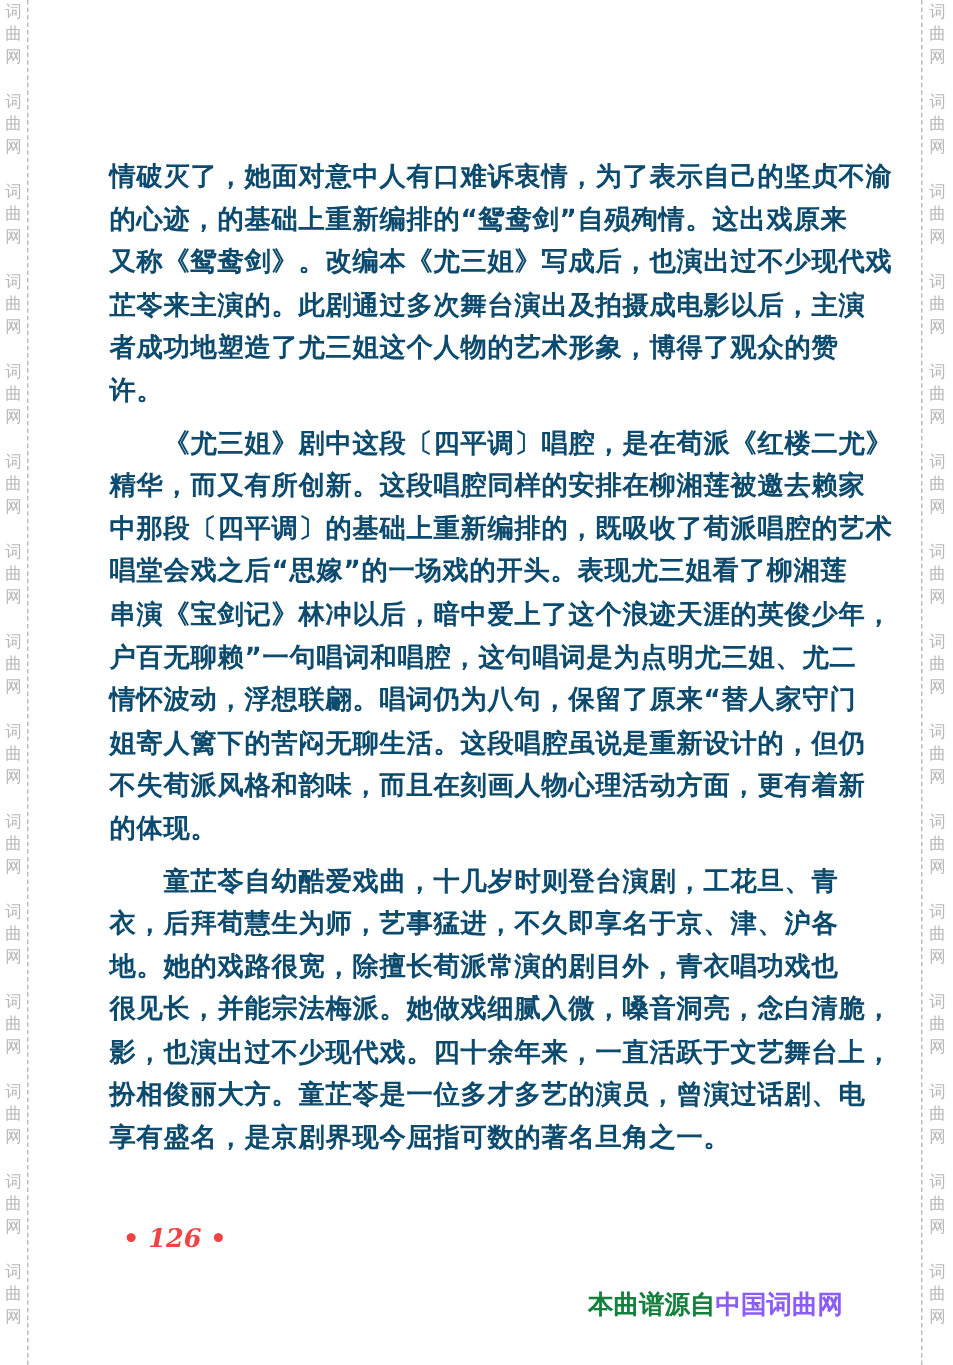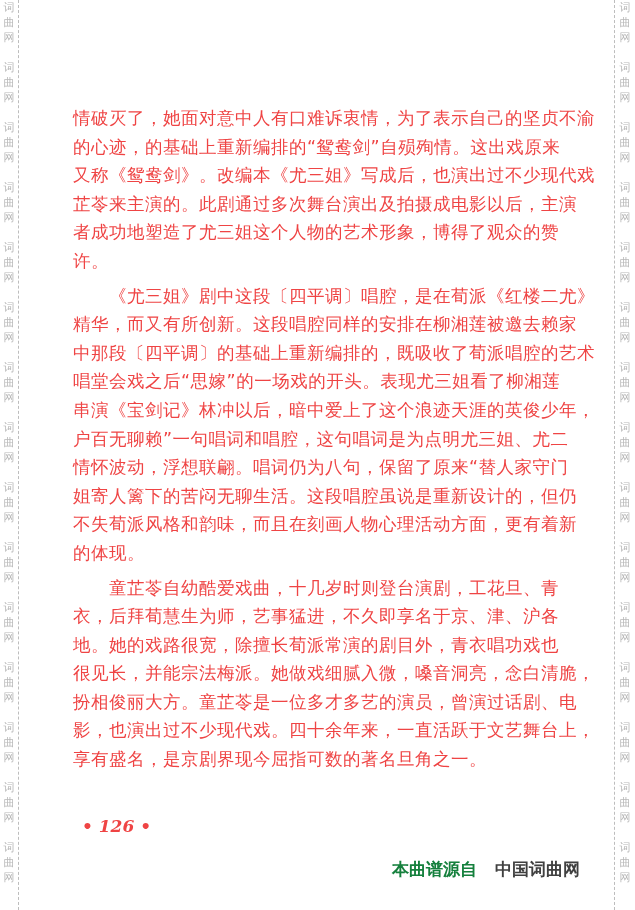--- a/index.html
+++ b/index.html
@@ -17,37 +17,37 @@
     display: flex; flex-direction: column; align-items: center;
   }
   .wm-group {
     height: 60px; display: flex; flex-direction: column; align-items: center;
   }
   .wm-char {
     font-size: 11px; line-height: 15px; color: #b8b8b8; height: 15px;
   }
   .page-text {
     position: absolute; left: 73px; top: 104px; width: 475px;
-    font-size: 17.5px; line-height: 28.6px; color: #ef4444;
-    font-weight: normal; letter-spacing: 0.5px;
+    font-size: 17.5px; line-height: 28.6px; color: #0c4a6e;
+    font-weight: bold; letter-spacing: 0.5px;
   }
   .line { white-space: nowrap; height: 28.6px; }
   .line.justify { text-align: justify; text-align-last: justify; }
   .para-gap { height: 6px; }
   .page-number {
     position: absolute; left: 82px; top: 816px;
     font-family: "DejaVu Serif", "Liberation Serif", serif;
     font-size: 17px; font-weight: bold; font-style: italic; color: #ef4444;
   }
   .source {
     position: absolute; left: 392px; top: 858px;
     font-size: 17px; font-weight: bold; white-space: nowrap;
   }
   .source-label { color: #15803d; }
-  .source-site { color: #404040; margin-left: 18px; }
+  .source-site { color: #8b5cf6; }
 </style>
 </head>
 <body>
 
 <div class="margin-line" style="left:18px;"></div>
 <div class="margin-line" style="left:614px;"></div>
 
 <div class="watermark-col" id="wm-left" style="left:1px;">
     <div class="wm-group">
       <span class="wm-char">词</span>
@@ -219,22 +219,22 @@
     <div class="line justify">户百无聊赖”一句唱词和唱腔，这句唱词是为点明尤三姐、尤二</div>
     <div class="line justify">情怀波动，浮想联翩。唱词仍为八句，保留了原来“替人家守门</div>
     <div class="line justify">姐寄人篱下的苦闷无聊生活。这段唱腔虽说是重新设计的，但仍</div>
     <div class="line justify">不失荀派风格和韵味，而且在刻画人物心理活动方面，更有着新</div>
     <div class="line">的体现。</div>
     <div class="para-gap"></div>
     <div class="line justify">　　童芷苓自幼酷爱戏曲，十几岁时则登台演剧，工花旦、青</div>
     <div class="line justify">衣，后拜荀慧生为师，艺事猛进，不久即享名于京、津、沪各</div>
     <div class="line justify">地。她的戏路很宽，除擅长荀派常演的剧目外，青衣唱功戏也</div>
     <div class="line justify">很见长，并能宗法梅派。她做戏细腻入微，嗓音洞亮，念白清脆，</div>
+    <div class="line justify">影，也演出过不少现代戏。四十余年来，一直活跃于文艺舞台上，</div>
     <div class="line justify">扮相俊丽大方。童芷苓是一位多才多艺的演员，曾演过话剧、电</div>
-    <div class="line justify">影，也演出过不少现代戏。四十余年来，一直活跃于文艺舞台上，</div>
     <div class="line">享有盛名，是京剧界现今屈指可数的著名旦角之一。</div>
   </div>
 
 <div class="page-number">• 126 •</div>
 
 <div class="source">
   <span class="source-label">本曲谱源自</span><span class="source-site">中国词曲网</span>
 </div>
 
 </body></html>

